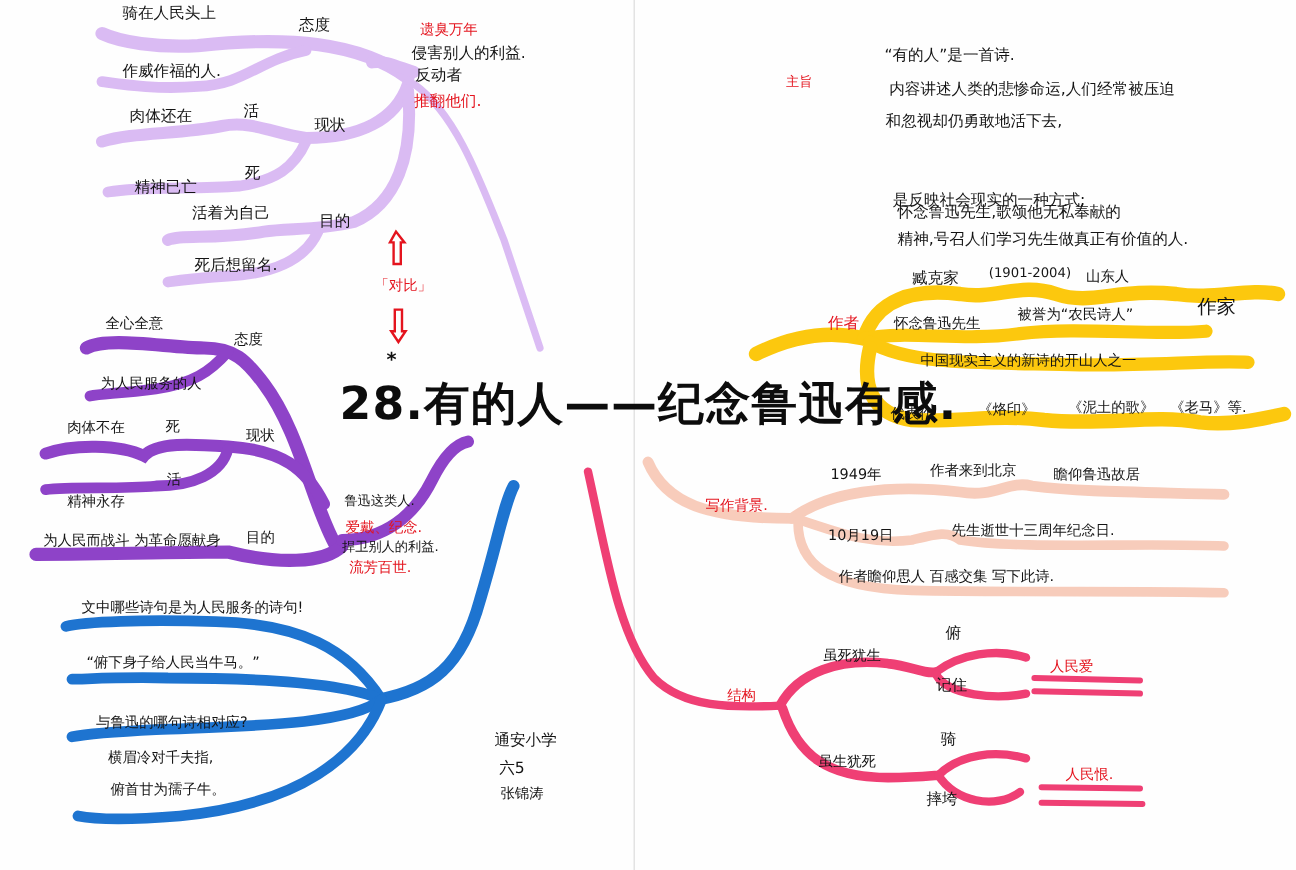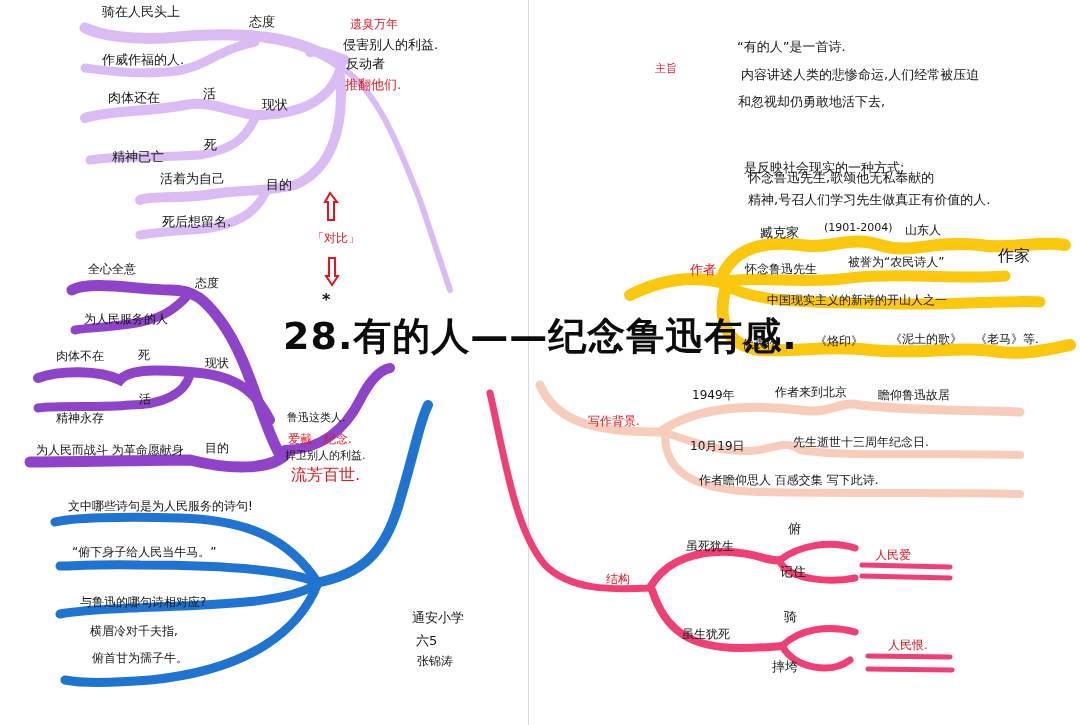--- a/index.html
+++ b/index.html
@@ -146,21 +146,21 @@
     <div class="t" style="left:205px; top:357px; font-size:12px;">现状</div>
     <div class="t" style="left:56px; top:412px; font-size:12px;">精神永存</div>
     <div class="t" style="left:139px; top:393px; font-size:12px;">活</div>
 
     <div class="t" style="left:36px; top:444px; font-size:12px;">为人民而战斗 为革命愿献身</div>
     <div class="t" style="left:205px; top:442px; font-size:12px;">目的</div>
 
     <div class="t" style="left:287px; top:412px; font-size:11px;">鲁迅这类人.</div>
     <div class="t red" style="left:288px; top:433px; font-size:12px;">爱戴、纪念.</div>
     <div class="t" style="left:285px; top:450px; font-size:11px;">捍卫别人的利益.</div>
-    <div class="t red" style="left:291px; top:467px; font-size:16px;">流芳百世.</div>
+    <div class="t red" style="left:291px; top:467px; font-size:12px;">流芳百世.</div>
   </div>
 
   <div>
     <div class="t" style="left:68px; top:500px; font-size:12px;">文中哪些诗句是为人民服务的诗句!</div>
     <div class="t" style="left:72px; top:546px; font-size:12px;">“俯下身子给人民当牛马。”</div>
     <div class="t" style="left:80px; top:596px; font-size:12px;">与鲁迅的哪句诗相对应?</div>
     <div class="t big" style="left:90px; top:625px;">横眉冷对千夫指,</div>
     <div class="t big" style="left:92px; top:652px;">俯首甘为孺子牛。</div>
   </div>
 

